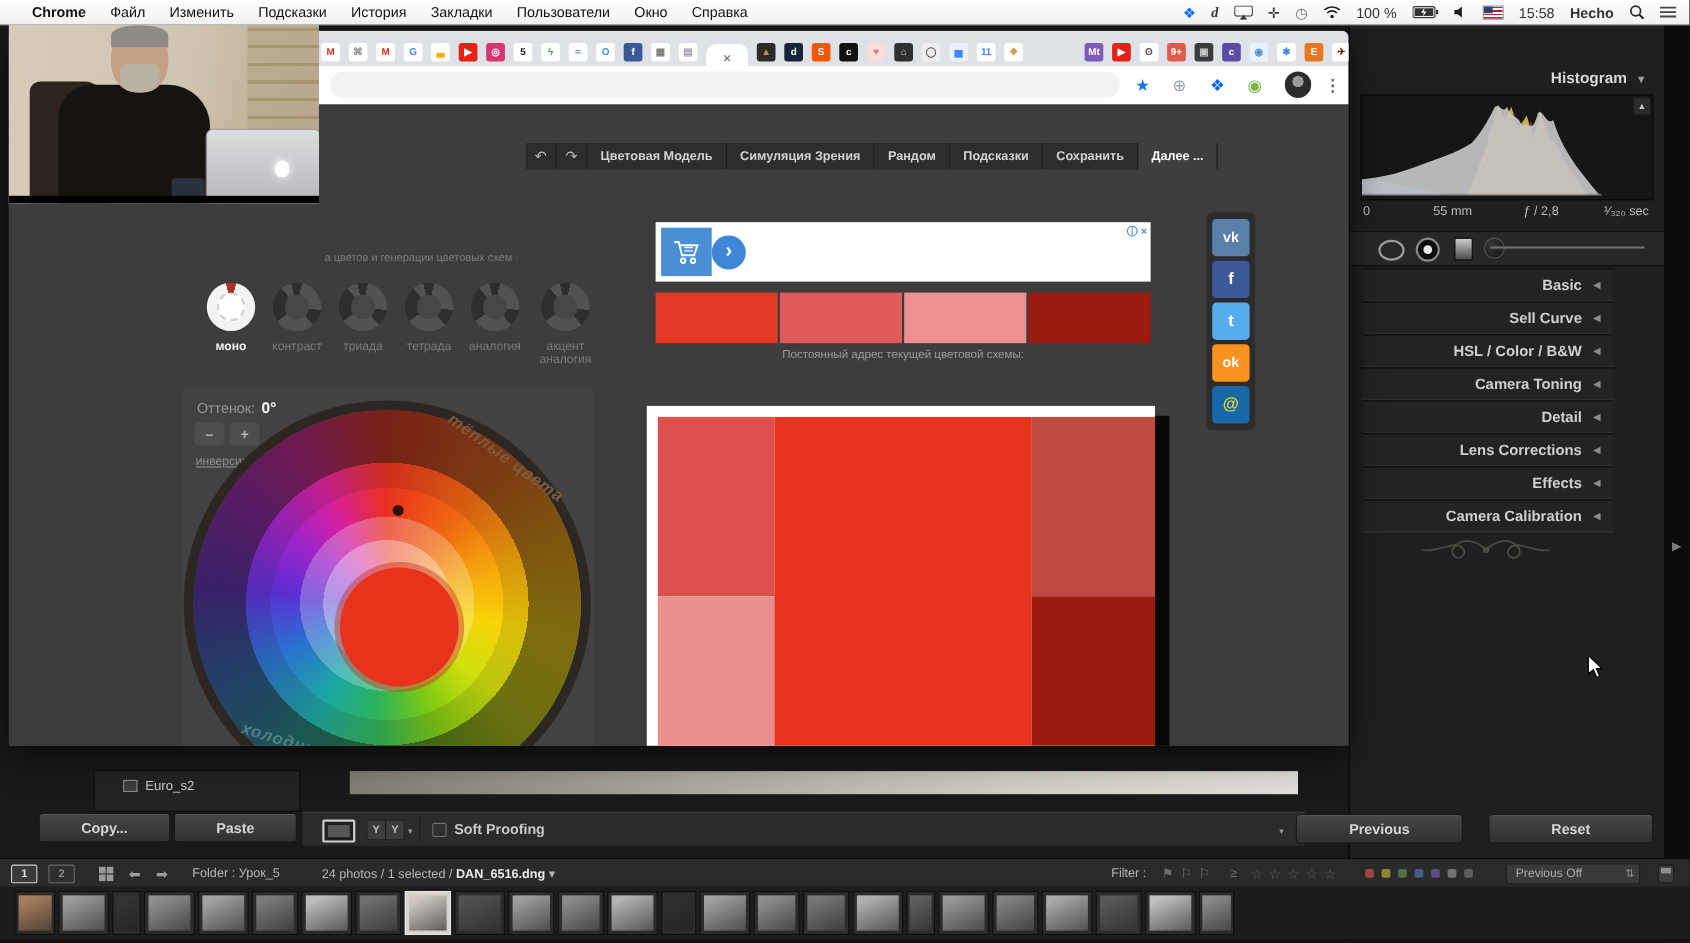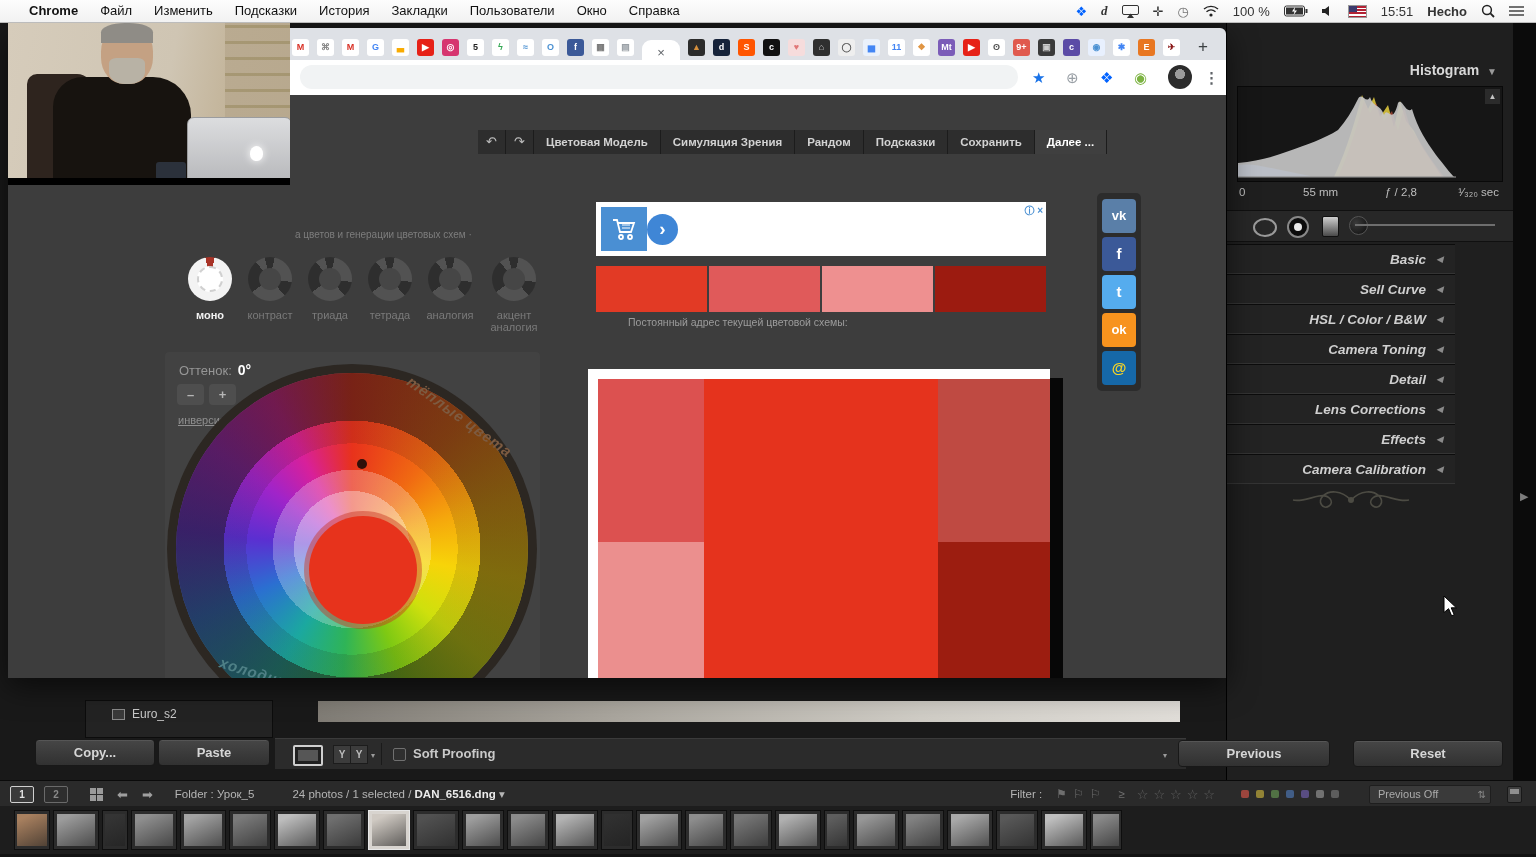--- a/index.html
+++ b/index.html
@@ -26,21 +26,21 @@
   #hist-corner{position:absolute;right:2px;top:2px;width:15px;height:15px;background:#2b2b2b;color:#c5c5c5;font-size:8px;line-height:15px;text-align:center;}
   #hist-meta{position:absolute;left:10px;top:164px;width:264px;height:16px;color:#bdbdbd;font-size:11.5px;}
   #hist-meta span{position:absolute;}
   #lr-tools{position:absolute;left:0;top:188px;width:286px;height:30px;background:#272727;border-top:1px solid #101010;border-bottom:1px solid #101010;}
   .tool-circle{position:absolute;left:26px;top:7px;width:20px;height:15px;border:2px solid #9a9a9a;border-radius:50%;}
   .tool-donut{position:absolute;left:60px;top:5px;width:18px;height:18px;border-radius:50%;background:#0c0c0c;border:2px solid #888;}
   .tool-donut:before{content:"";position:absolute;left:5px;top:5px;width:8px;height:8px;border-radius:50%;background:#e9e9e9;}
   .tool-grad{position:absolute;left:95px;top:5px;width:15px;height:19px;background:linear-gradient(#cfcfcf,#4a4a4a);border:1px solid #111;border-radius:2px;}
   .tool-slider{position:absolute;left:128px;top:13px;width:140px;height:2px;background:#6e6e6e;}
   .tool-knob{position:absolute;left:122px;top:5px;width:17px;height:17px;border-radius:50%;background:radial-gradient(circle at 35% 35%,#3a3a3a,#0e0e0e);border:1px solid #555;}
-  #lr-panels{position:absolute;left:0;top:222px;width:228px;font-style:italic;}
+  #lr-panels{position:absolute;left:12px;top:222px;width:228px;}
   .lr-panel{height:28px;background:#232323;border-top:1px solid #0c0c0c;border-bottom:1px solid #343434;
             display:flex;align-items:center;justify-content:flex-end;padding-right:12px;}
   .lr-panel-lb{color:#cfcfcf;font-weight:bold;font-size:13.5px;}
   .lr-arrow{color:#8a8a8a;font-size:9px;margin-left:10px;}
   #flourish{position:absolute;left:62px;top:462px;}
   #lr-edge{position:absolute;left:1513px;top:0;width:23px;height:835px;background:#0b0b0b;}
   #lr-edge .show-arrow{position:absolute;left:7px;top:468px;color:#7d7d7d;font-size:11px;}
   
   #photo-sliver{left:318px;top:679px;width:862px;height:21px;background:linear-gradient(90deg,#807c75,#aaa69e 35%,#cfccc5 70%,#e0ddd8);}
   #presets{left:85px;top:678px;width:186px;height:36px;background:#232323;border:1px solid #0c0c0c;color:#c9c9c9;font-size:12px;}
@@ -113,21 +113,21 @@
   #logo{position:absolute;left:283px;top:78px;font-family:"Liberation Serif",serif;font-size:40px;color:#b2b0ad;letter-spacing:1px;}
   #tagline{position:absolute;left:287px;top:134px;font-size:10px;color:#7d7d7d;}
   #ad{position:absolute;left:588px;top:107px;width:450px;height:54px;background:#fff;display:flex;align-items:center;}
   #ad-cart{width:46px;height:44px;background:#4a8fd3;margin-left:5px;display:flex;align-items:center;justify-content:center;}
   #ad-title{flex:1;text-align:center;color:#3c4043;font-weight:bold;font-size:21px;}
   #ad-cta{width:31px;height:31px;border-radius:50%;background:#3f86d6;color:#fff;font-size:19px;font-weight:bold;
           text-align:center;line-height:29px;margin-right:16px;}
   #ad-badge{position:absolute;right:3px;top:2px;font-size:10px;color:#4a90d2;font-weight:bold;}
   #palette{position:absolute;left:588px;top:171px;width:450px;height:46px;display:flex;gap:2px;background:#3d3d3d;}
   .sw{flex:1;}
-  #perma{position:absolute;left:620px;top:221px;width:450px;}
+  #perma{position:absolute;left:588px;top:221px;width:450px;text-align:center;}
   #perma-label{font-size:10.5px;color:#9c9c9c;}
   #perma-url{font-size:11.5px;color:#d9cb35;font-weight:bold;text-decoration:underline;margin-top:3px;}
   
   #schemes{position:absolute;left:160px;top:162px;width:390px;display:flex;padding-left:12px;}
   .scheme{width:60px;display:flex;flex-direction:column;align-items:center;}
   .scheme:last-child{width:68px;}
   .scheme-ico{width:44px;height:44px;border-radius:50%;position:relative;
      background:conic-gradient(from -14deg,#2e2e2e 0 26deg,#525252 26deg 112deg,#2e2e2e 112deg 152deg,#525252 152deg 248deg,#2e2e2e 248deg 334deg,#525252 334deg 360deg);}
   .scheme-ico:after{content:"";position:absolute;inset:11px;border-radius:50%;background:#464646;}
   .scheme.on .scheme-ico{background:conic-gradient(from -12deg,#a83327 0 24deg,#f3f3f3 24deg 360deg);}
@@ -440,21 +440,21 @@
           <span class="fav" style="background: rgb(43, 43, 43); color: rgb(213, 143, 60);">▲</span>
           <span class="fav" style="background: rgb(22, 35, 58); color: rgb(255, 255, 255);">d</span>
           <span class="fav" style="background: rgb(255, 85, 0); color: rgb(255, 255, 255);">S</span>
           <span class="fav" style="background: rgb(17, 17, 17); color: rgb(255, 255, 255);">c</span>
           <span class="fav" style="background: rgb(246, 220, 220); color: rgb(224, 119, 119);">♥</span>
           <span class="fav" style="background: rgb(47, 47, 47); color: rgb(221, 221, 221);">⌂</span>
           <span class="fav" style="background: rgb(238, 238, 238); color: rgb(85, 85, 85);">◯</span>
           <span class="fav" style="background: rgb(234, 241, 251); color: rgb(66, 133, 244);">▅</span>
           <span class="fav" style="background: rgb(255, 255, 255); color: rgb(66, 133, 244);">11</span>
           <span class="fav" style="background: rgb(255, 255, 255); color: rgb(224, 148, 64);">❖</span>
-          <span class="fav" style="background: rgb(123, 92, 184); color: rgb(255, 255, 255);">Mt</span>
+          <span class="fav" style="background: rgb(123, 92, 184); color: rgb(255, 255, 255); margin-left: 48px;">Mt</span>
           <span class="fav" style="background: rgb(230, 33, 23); color: rgb(255, 255, 255);">▶</span>
           <span class="fav" style="background: rgb(255, 255, 255); color: rgb(85, 85, 85);">ʘ</span>
           <span class="fav" style="background: rgb(224, 90, 78); color: rgb(255, 255, 255);">9+</span>
           <span class="fav" style="background: rgb(58, 58, 58); color: rgb(204, 204, 204);">▣</span>
           <span class="fav" style="background: rgb(91, 75, 166); color: rgb(255, 255, 255);">c</span>
           <span class="fav" style="background: rgb(232, 240, 254); color: rgb(74, 144, 210);">◉</span>
           <span class="fav" style="background: rgb(255, 255, 255); color: rgb(66, 133, 244);">✱</span>
           <span class="fav" style="background: rgb(232, 119, 34); color: rgb(255, 255, 255);">E</span>
           <span class="fav" style="background: rgb(255, 255, 255); color: rgb(139, 26, 26);">✈</span>
         </span>
@@ -630,21 +630,21 @@
           <rect x="21.5" y="4" width="2" height="4" fill="#333"></rect>
           <path d="M11,2 L8,6.5 L10.5,6.5 L9.5,10 L13,5.5 L10.5,5.5 Z" fill="#fff"></path>
         </svg>
       </span>
     <span class="sic">
         <svg width="12" height="12" viewBox="0 0 12 12">
           <path d="M0,4 H3 L7,1 V11 L3,8 H0 Z" fill="#222"></path>
         </svg>
       </span>
     <span class="usflag"></span>
-    <span class="sic">15:51</span>
+    <span class="sic">15:58</span>
     <span class="sic" style="font-weight:bold;">Hecho</span>
     <span class="sic">
         <svg width="14" height="14" viewBox="0 0 14 14">
           <circle cx="6" cy="6" r="4.4" fill="none" stroke="#222" stroke-width="1.5"></circle>
           <path d="M9.4,9.4 L13,13" stroke="#222" stroke-width="1.8"></path>
         </svg>
       </span>
     <span class="sic">
         <svg width="15" height="12" viewBox="0 0 15 12">
           <g stroke="#444" stroke-width="1.6">

